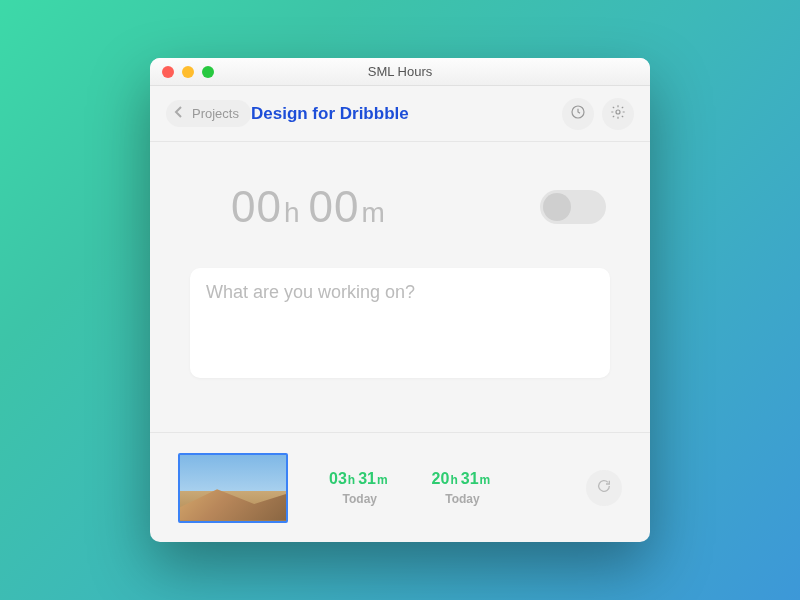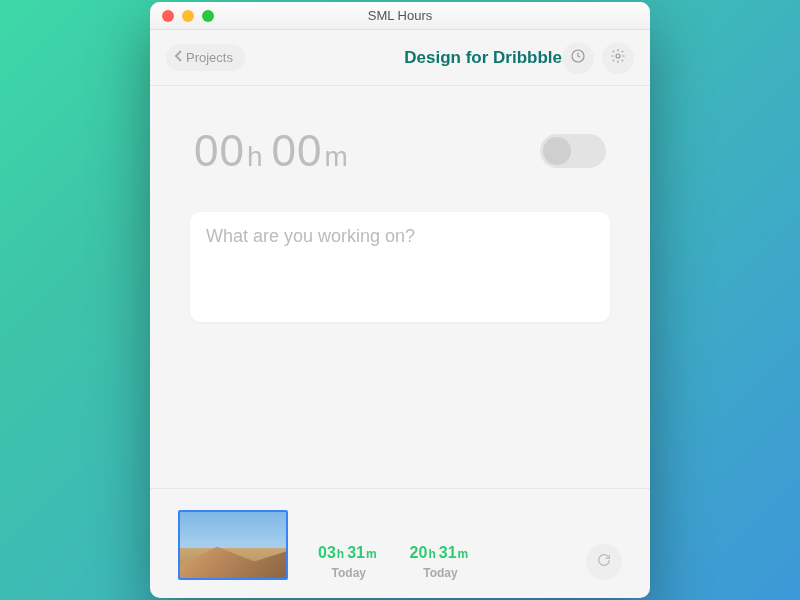--- a/index.html
+++ b/index.html
@@ -4,21 +4,21 @@
 <style>
 * { box-sizing: border-box; margin: 0; padding: 0; }
 body {
   width: 800px; height: 600px;
   background: linear-gradient(135deg, #3dd9a8 0%, #3dc4a8 25%, #3db9b8 50%, #3da8c8 75%, #3d98d8 100%);
   font-family: -apple-system, "Helvetica Neue", Arial, sans-serif;
   display: flex; align-items: center; justify-content: center;
   overflow: hidden;
 }
 .window {
-  width: 500px; height: 596px;
+  width: 500px; height: 484px;
   background: #f5f5f5;
   border-radius: 10px;
   box-shadow: 0 25px 60px rgba(0,0,0,0.35);
   overflow: hidden;
   display: flex; flex-direction: column;
 }
 .titlebar {
   height: 28px;
   background: linear-gradient(#fdfdfd,#f0f0f0);
   border-bottom: 1px solid #e0e0e0;
@@ -28,35 +28,35 @@
 .traffic { display:flex; gap:8px; padding-left:12px; }
 .dot { width:12px; height:12px; border-radius:50%; }
 .dot.red{background:#ff5f57;} .dot.yellow{background:#ffbd2e;} .dot.green{background:#28c940;}
 .titlebar-title { position:absolute; left:0; right:0; text-align:center; font-size:13px; color:#555; pointer-events:none;}
 .header {
   height:56px; display:flex; align-items:center; padding:0 16px;
   border-bottom:1px solid #e6e6e6;
 }
 .back-btn {
   background:#eeeeee; border-radius:16px; padding:6px 12px 6px 8px;
-  display:flex; align-items:center; gap:2px; color:#999; font-size:13px;
+  display:flex; align-items:center; gap:8px; color:#999; font-size:13px;
 }
 .back-btn svg{width:10px;height:12px;stroke:#aaa;}
-.page-title { flex:1; text-align:right; color:#0f766e; font-weight:600; font-size:17px; }
+.page-title { flex:1; text-align:left; color:#1d4ed8; font-weight:600; font-size:17px; }
 .header-icons { display:flex; gap:8px; }
 .icon-btn { width:32px; height:32px; border-radius:50%; background:#eeeeee; display:flex; align-items:center; justify-content:center; }
 .icon-btn svg { width:16px; height:16px; stroke:#999; fill:none; stroke-width:1.8; }
 .main { flex:1; padding:40px 40px 0; }
 .timer-row { display:flex; align-items:center; justify-content:space-between; margin-bottom:36px; padding:0 4px;}
-.timer { font-size:44px; color:#bdbdbd; font-weight:400; letter-spacing:1px;}
+.timer { font-size:44px; color:#bdbdbd; font-weight:400; letter-spacing:1px;margin-left:37px;}
 .timer .unit{font-size:28px; margin-left:2px; margin-right:8px;}
 .toggle { width:66px; height:34px; background:#e3e3e3; border-radius:20px; position:relative; }
 .toggle-knob { width:28px; height:28px; background:#cfcfcf; border-radius:50%; position:absolute; top:3px; left:3px; }
 .note-input { width:100%; height:110px; background:#fff; border-radius:10px; padding:14px 16px; font-size:18px; color:#bbb; box-shadow:0 1px 3px rgba(0,0,0,0.04);}
-.footer { height:110px; border-top:1px solid #e6e6e6; padding:18px 28px; display:flex; align-items:flex-end; gap:30px;}
+.footer { height:110px; border-top:1px solid #e6e6e6; padding:18px 28px; display:flex; align-items:center; gap:41px;}
 .thumb { width:110px; height:70px; border:2px solid #3b82f6; border-radius:2px; overflow:hidden; position:relative; background:linear-gradient(to bottom,#7fb8e6 0%,#a8d0ee 55%,#c9a876 55%,#b08850 100%);}
 .thumb::after{content:"";position:absolute;left:0;bottom:0;width:100%;height:50%;background:linear-gradient(135deg,#d4a76a 0%,#b8875a 40%,#8a6642 100%);clip-path:polygon(0 60%,35% 5%,70% 50%,100% 20%,100% 100%,0 100%);}
 .stat { text-align:center; }
 .stat-time { color:#2ecc71; font-weight:600; font-size:16px; }
 .stat-time .u{font-size:12px; margin-left:1px; margin-right:3px;}
 .stat-label { color:#aaa; font-size:12px; margin-top:4px;font-weight:bold; }
 .refresh-btn { margin-left:auto; width:36px; height:36px; border-radius:50%; background:#eeeeee; display:flex; align-items:center; justify-content:center;}
 .refresh-btn svg{width:16px;height:16px;stroke:#bbb;fill:none;stroke-width:2;}
 </style>
 </head>

